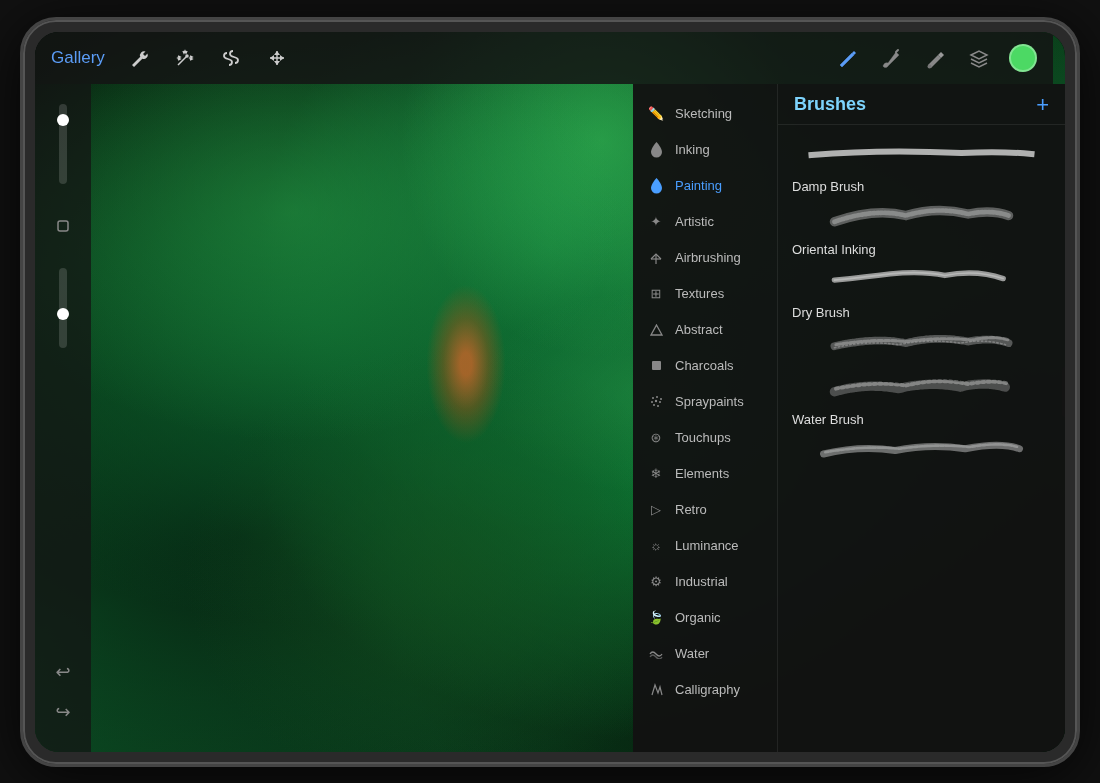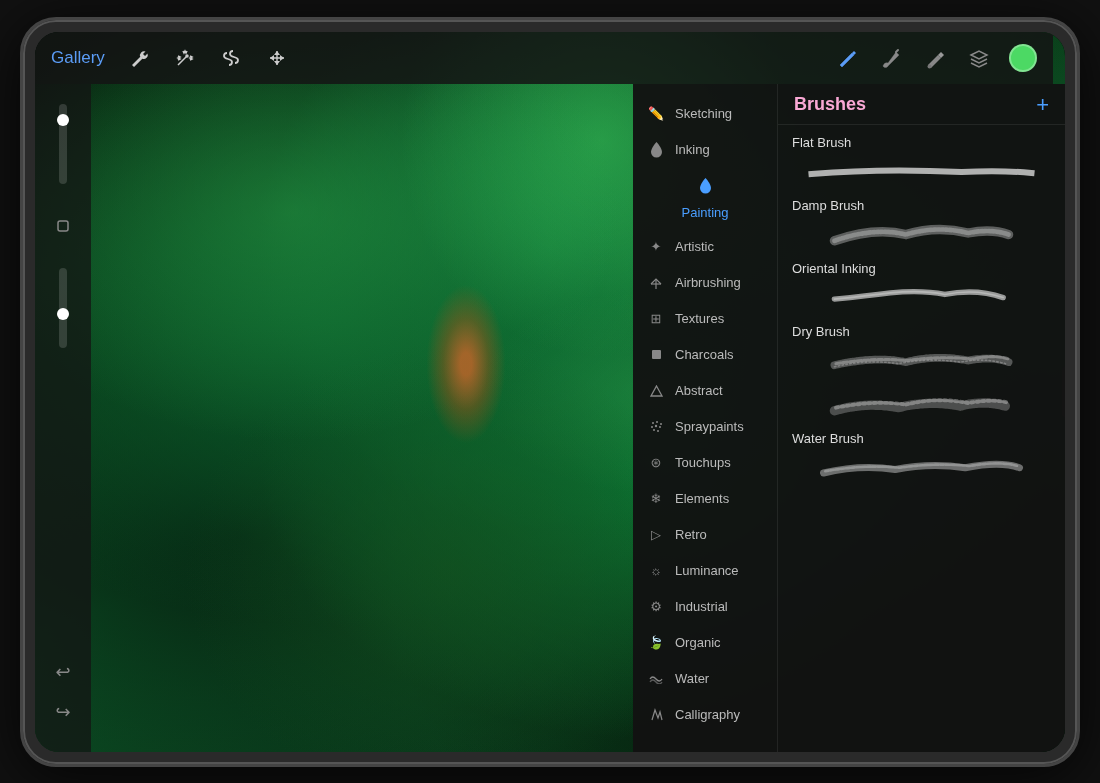--- a/index.html
+++ b/index.html
@@ -206,21 +206,21 @@
     .brush-category {
       display: flex;
       align-items: center;
       gap: 10px;
       padding: 9px 14px;
       cursor: pointer;
       color: #bbb;
       font-size: 13px;
     }
 
-    .brush-category.active { color: #4a9eff; flex-direction: column; }
+    .brush-category.active { color: #4a9eff; }
     .brush-category.active .cat-icon { color: #4a9eff; }
 
     .cat-icon {
       width: 18px;
       height: 18px;
       display: flex;
       align-items: center;
       justify-content: center;
       color: #888;
       font-size: 13px;
@@ -229,21 +229,21 @@
 
     .brush-panel-header {
       display: flex;
       align-items: center;
       justify-content: space-between;
       padding: 10px 16px 8px;
       border-bottom: 1px solid rgba(255,255,255,0.08);
     }
 
     .brush-panel-title {
-      color: #f9a8d4;
+      color: #7dd3fc;
       font-size: 18px;
       font-weight: 600;
     }
 
     .brush-add-btn {
       color: #4a9eff;
       font-size: 22px;
       cursor: pointer;
       line-height: 1;
     }
@@ -450,34 +450,34 @@
           <span>Airbrushing</span>
         </div>
 
         <div class="brush-category">
           <div class="cat-icon">⊞</div>
           <span>Textures</span>
         </div>
 
         <div class="brush-category">
           <div class="cat-icon">
+            <svg width="13" height="12" viewBox="0 0 13 12" fill="none" stroke="#888" stroke-width="1.3">
+                <polygon points="6.5,1 12,11 1,11"></polygon>
+              </svg>
+          </div>
+          <span>Abstract</span>
+        </div>
+
+        <div class="brush-category">
+          <div class="cat-icon">
             <svg width="13" height="13" viewBox="0 0 13 13" fill="#888">
                 <rect x="2" y="2" width="9" height="9" rx="1"></rect>
               </svg>
           </div>
           <span>Charcoals</span>
-        </div>
-
-        <div class="brush-category">
-          <div class="cat-icon">
-            <svg width="13" height="12" viewBox="0 0 13 12" fill="none" stroke="#888" stroke-width="1.3">
-                <polygon points="6.5,1 12,11 1,11"></polygon>
-              </svg>
-          </div>
-          <span>Abstract</span>
         </div>
 
         <div class="brush-category">
           <div class="cat-icon">
             <svg width="13" height="13" viewBox="0 0 13 13" fill="#888">
               <circle cx="3" cy="3" r="1"></circle>
                 <circle cx="7" cy="2" r="1"></circle>
                 <circle cx="11" cy="4" r="1"></circle>
               <circle cx="2" cy="7" r="1"></circle>
                 <circle cx="6" cy="6" r="1.2"></circle>
@@ -542,21 +542,20 @@
       <div class="brush-right-panel">
         <div class="brush-panel-header">
           <span class="brush-panel-title">Brushes</span>
           <span class="brush-add-btn">+</span>
         </div>
 
         <div class="brush-list-content">
 
 
           <div class="brush-item">
-            <div class="brush-item-name" style="color:#ddd;">Flat Brush</div>
             <div class="brush-stroke-preview">
               <svg class="stroke-svg" viewBox="0 0 240 28" fill="none">
                 <path d="M10 18 Q80 12 160 16 Q200 14 230 17" stroke="#ccc" stroke-width="6" stroke-linecap="square" opacity="0.85" fill="none"></path>
               </svg>
             </div>
           </div>
 
 
           <div class="brush-item">
             <div class="brush-item-name" style="color:#ddd;">Damp Brush</div>

